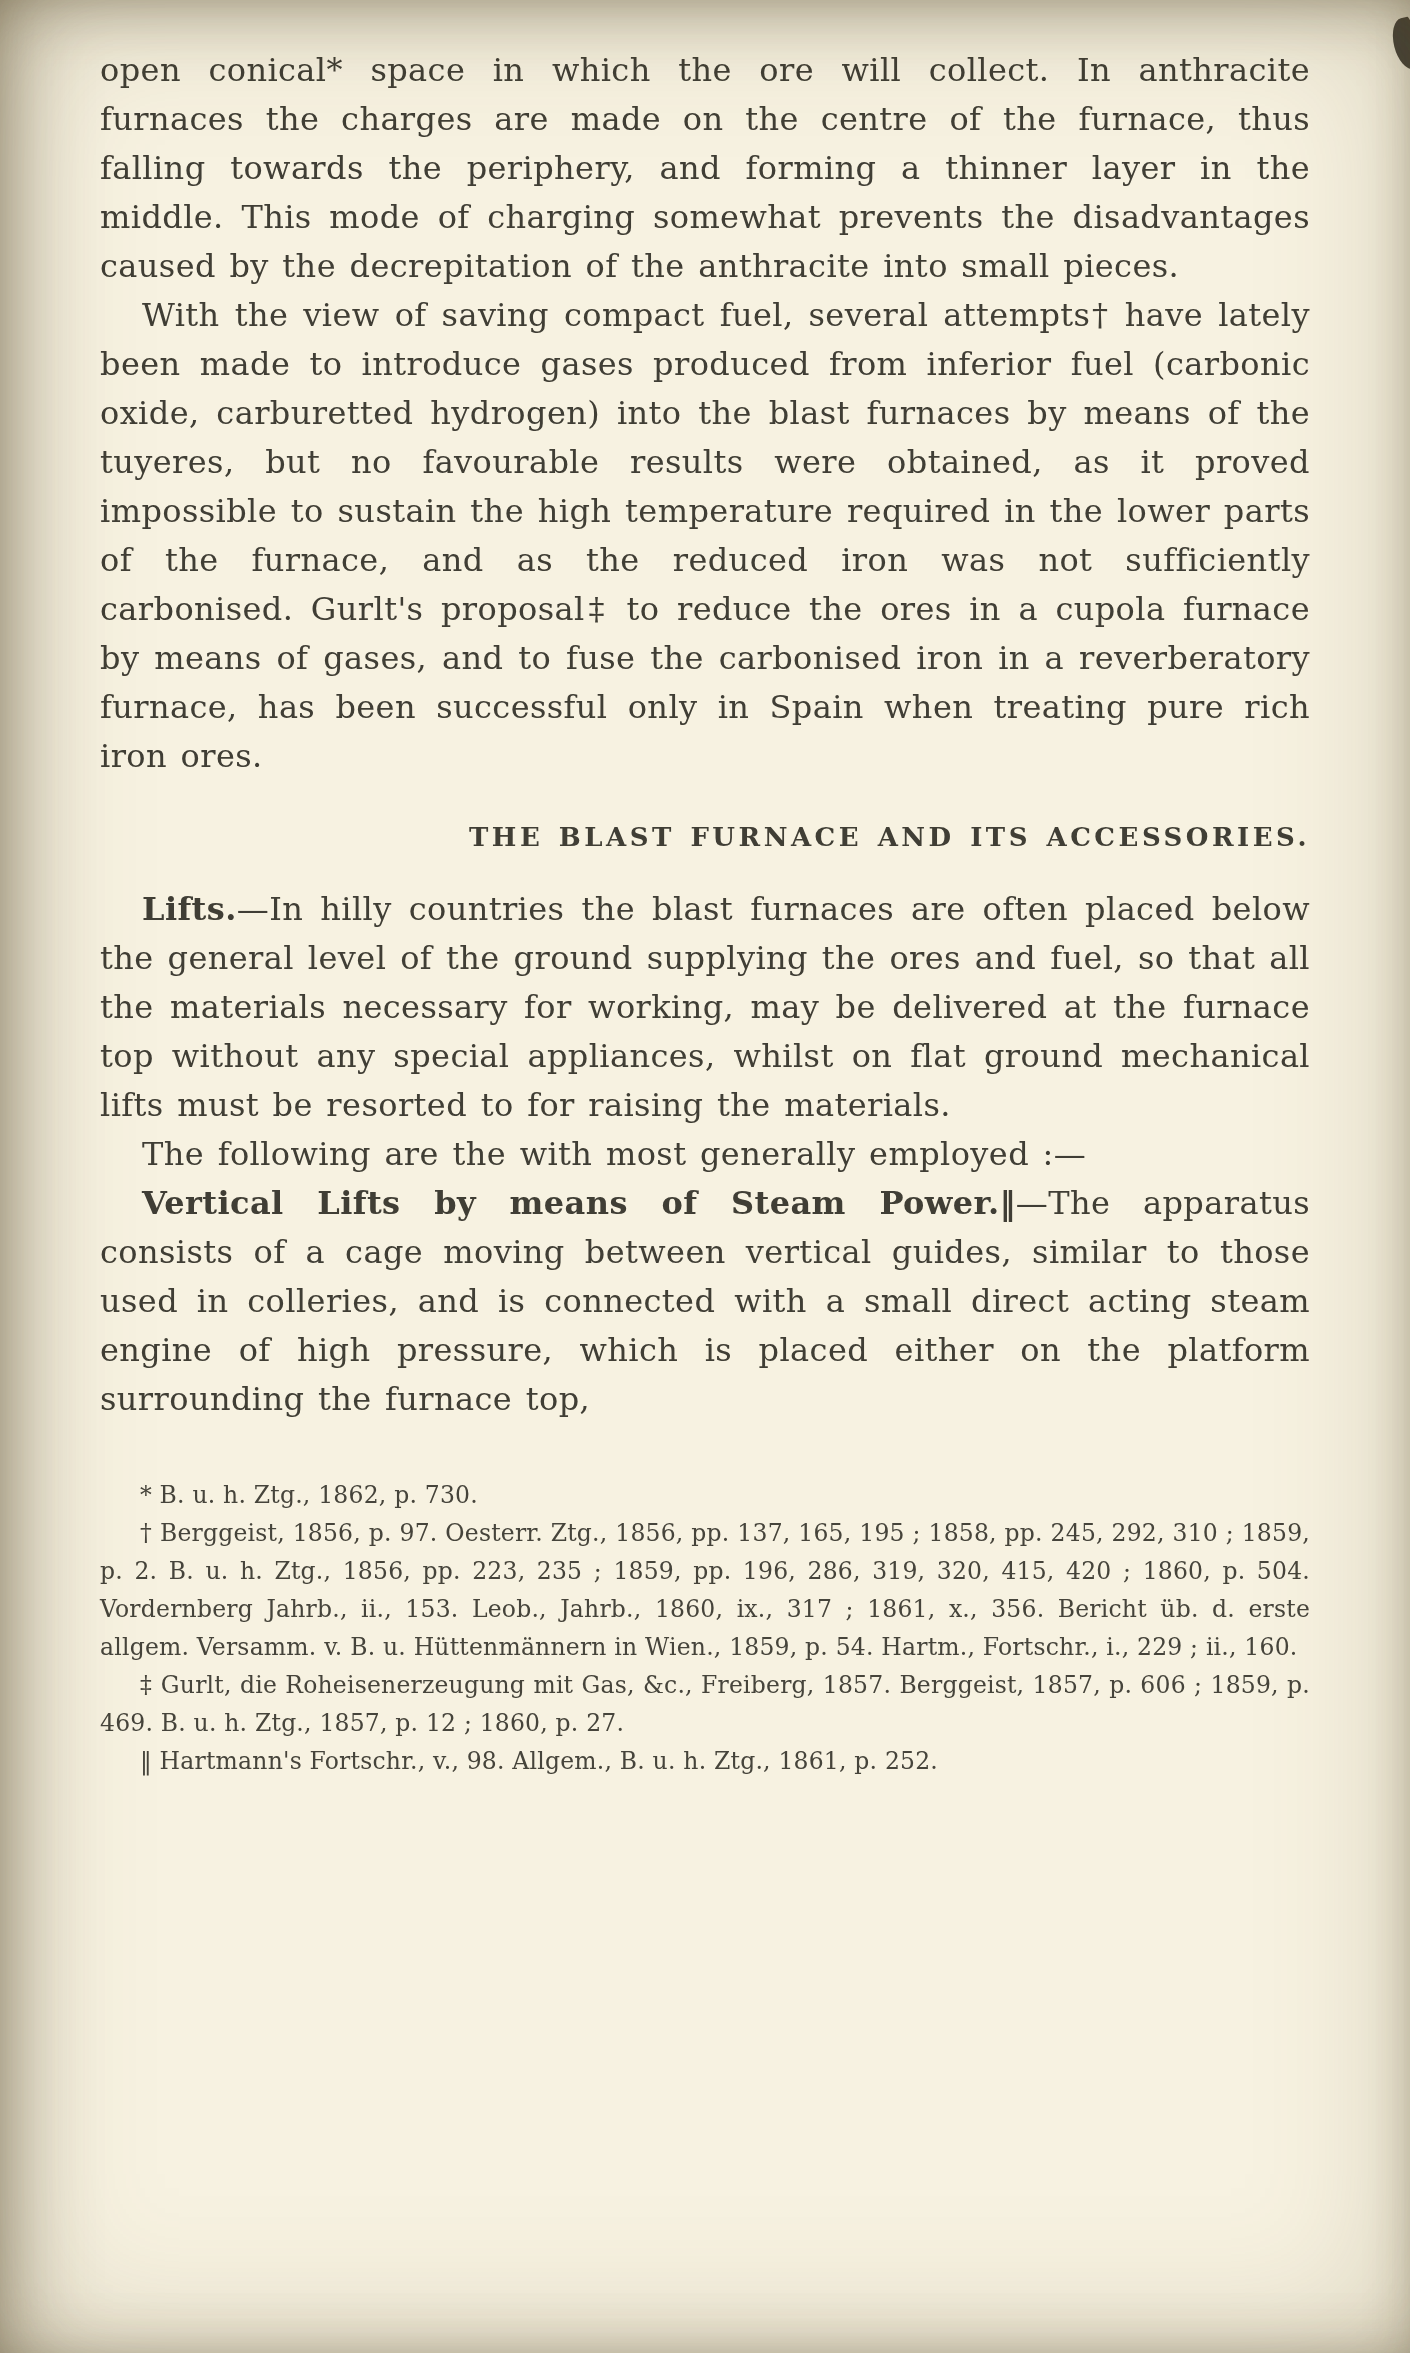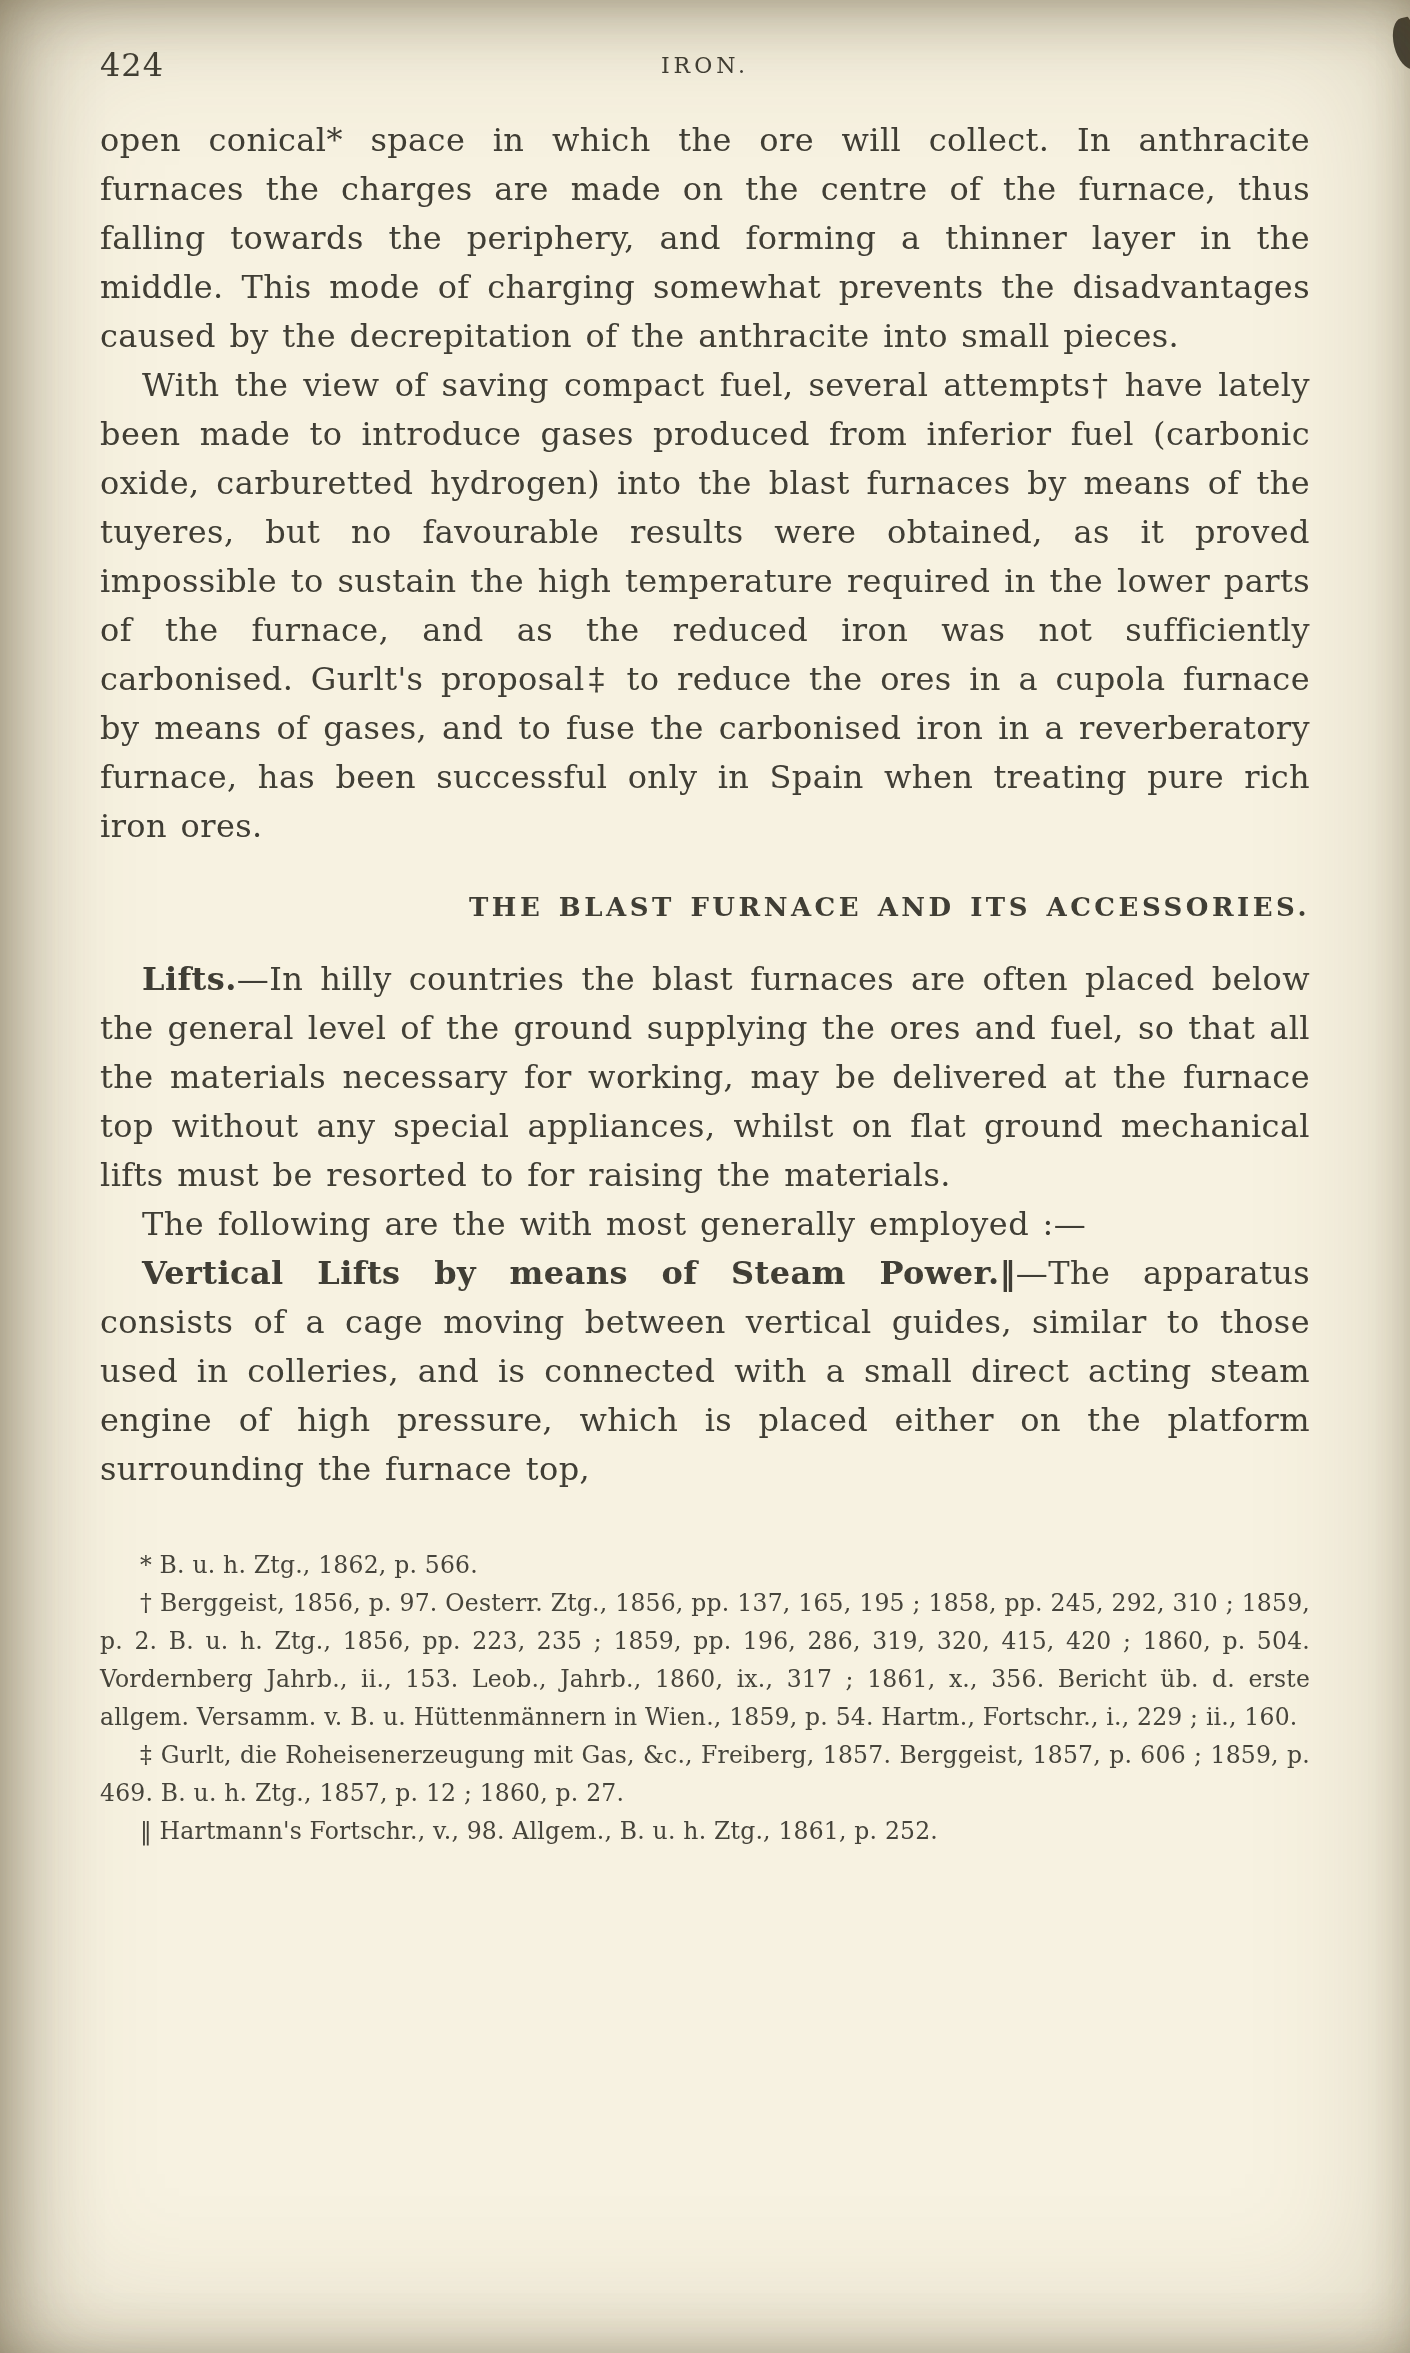--- a/index.html
+++ b/index.html
@@ -98,41 +98,37 @@
     text-indent: 40px;
   }
 </style>
 </head>
 <body>
 
 <div class="page">
 
   <div class="corner-smudge"></div>
 
-  <header class="page-header">
-    <span class="page-number">424</span>
-    <span class="running-head">IRON.</span>
-  </header>
 
   <main class="body-text">
 
     <p><span>open conical* space in which the ore will collect.  In anthracite furnaces the charges are made on the centre of the furnace, thus falling towards the periphery, and forming a thinner layer in the middle.  This mode of charging somewhat prevents the disadvantages caused by the decrepitation of the anthracite into small pieces.</span></p>
 
     <p class="indent"><span>With the view of saving compact fuel, several attempts† have lately been made to introduce gases produced from inferior fuel (carbonic oxide, carburetted hydrogen) into the blast furnaces by means of the tuyeres, but no favourable results were obtained, as it proved impossible to sustain the high temperature required in the lower parts of the furnace, and as the reduced iron was not sufficiently carbonised. Gurlt's proposal‡ to reduce the ores in a cupola furnace by means of gases, and to fuse the carbonised iron in a reverberatory furnace, has been successful only in Spain when treating pure rich iron ores.</span></p>
 
     <h2 class="section-heading">THE BLAST FURNACE AND ITS ACCESSORIES.</h2>
 
     <p class="indent"><span class="lead">Lifts.</span><span>—In hilly countries the blast furnaces are often placed below the general level of the ground supplying the ores and fuel, so that all the materials necessary for working, may be delivered at the furnace top without any special appliances, whilst on flat ground mechanical lifts must be resorted to for raising the materials.</span></p>
 
     <p class="indent"><span>The following are the with most generally employed :—</span></p>
 
     <p class="indent"><span class="lead">Vertical Lifts by means of Steam Power.‖</span><span>—The apparatus consists of a cage moving between vertical guides, similar to those used in colleries, and is connected with a small direct acting steam engine of high pressure, which is placed either on the platform surrounding the furnace top,</span></p>
 
   </main>
 
   <section class="footnotes">
-    <p>* B. u. h. Ztg., 1862, p. 566.</p>
+    <p>* B. u. h. Ztg., 1862, p. 730.</p>
     <p>† Berggeist, 1856, p. 97.  Oesterr. Ztg., 1856, pp. 137, 165, 195 ; 1858, pp. 245, 292, 310 ; 1859, p. 2.  B. u. h. Ztg., 1856, pp. 223, 235 ; 1859, pp. 196, 286, 319, 320, 415, 420 ; 1860, p. 504.  Vordernberg Jahrb., ii., 153.  Leob., Jahrb., 1860, ix., 317 ; 1861, x., 356.  Bericht üb. d. erste allgem. Versamm. v. B. u. Hüttenmännern in Wien., 1859, p. 54.  Hartm., Fortschr., i., 229 ; ii., 160.</p>
     <p>‡ Gurlt, die Roheisenerzeugung mit Gas, &amp;c., Freiberg, 1857.  Berggeist, 1857, p. 606 ; 1859, p. 469.  B. u. h. Ztg., 1857, p. 12 ; 1860, p. 27.</p>
     <p>‖ Hartmann's Fortschr., v., 98.  Allgem., B. u. h. Ztg., 1861, p. 252.</p>
   </section>
 
 </div>
 
 </body></html>

